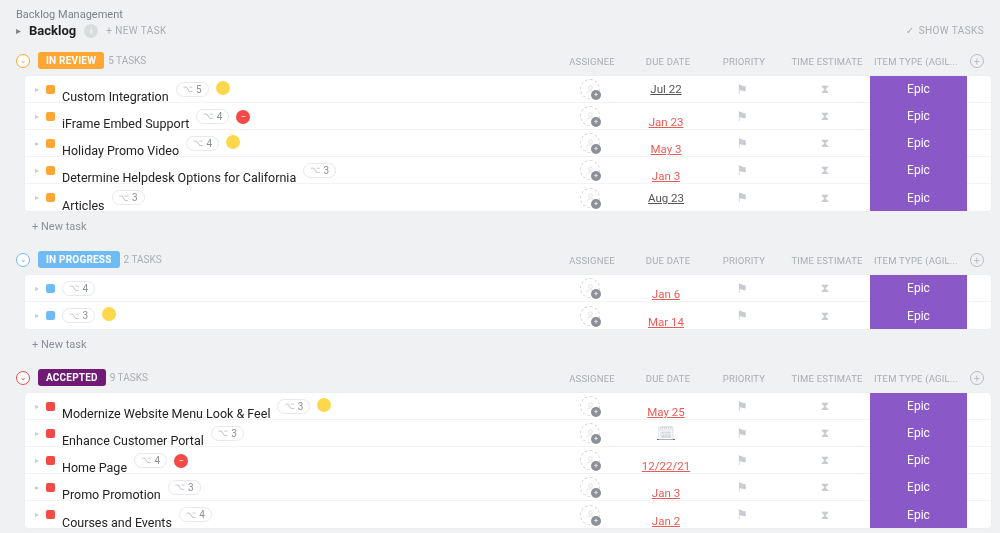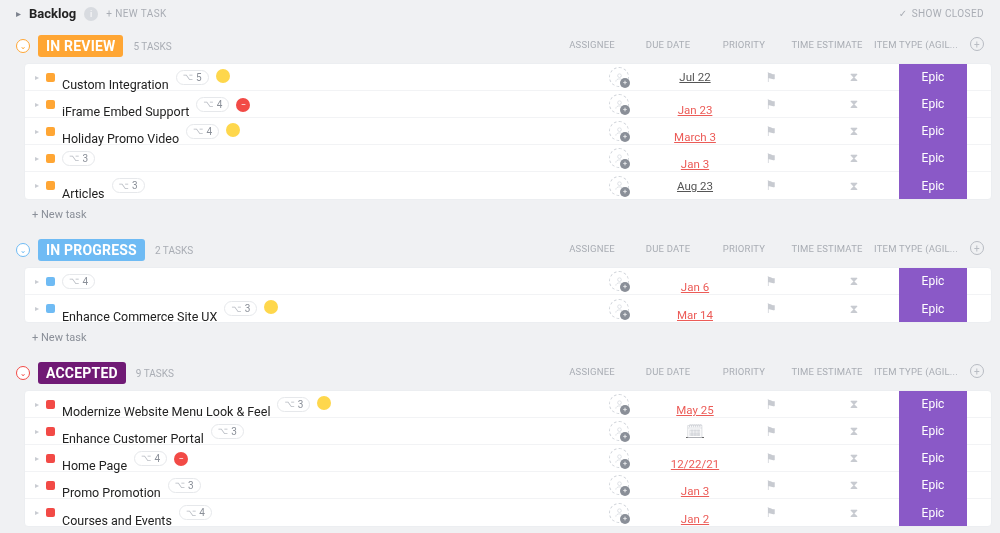--- a/index.html
+++ b/index.html
@@ -36,22 +36,22 @@
   }
   .collapse-circle {
     width: 14px; height: 14px; border-radius: 50%;
     border: 1.5px solid #c8cbd1; display:flex; align-items:center; justify-content:center;
     font-size: 8px; color: #c8cbd1; margin-right: 8px; background:#fff;
   }
   .collapse-circle.orange { border-color:#ffa634; color:#ffa634; }
   .collapse-circle.blue { border-color:#6fbbf4; color:#6fbbf4; }
   .collapse-circle.red { border-color:#f24a46; color:#f24a46; }
   .status-pill {
-    font-size: 14px; font-weight:700; color: #fff; padding: 3px 8px;
-    border-radius: 3px; letter-spacing: 0.2px; margin-right: 10px;
+    font-size: 10px; font-weight:700; color: #fff; padding: 3px 8px;
+    border-radius: 3px; letter-spacing: 0.2px; margin-right: 4px;
   }
   .pill-orange { background:#ffa634; }
   .pill-blue { background:#6fbbf4; }
   .pill-red { background:#701a75; }
   .task-count { font-size: 10px; color: #a9adb4; }
   .col-headers {
     position:absolute; right: 8px; top: 6px;
     display:flex; align-items:center; font-size:9.5px; color:#a9adb4; letter-spacing:0.2px;
   }
   .col { text-align:center; }
@@ -90,21 +90,21 @@
     font-size:9px; color:#fff;
   }
   .tag-yellow { background:#fed74c; }
   .tag-red { background:#f24a46; }
   .row-cols { display:flex; align-items:center; }
   .cell { text-align:center; font-size:12px; color:#555; }
   .cell.assignee { width:76px; }
   .cell.due { width:76px; font-size:11.5px;text-decoration:underline; }
   .cell.priority { width:76px; }
   .cell.time { width:90px; }
-  .cell.item { width:68px; }
+  .cell.item { width:97px; }
   .cell.plus { width:24px; }
   .due-red { color:#ec5b57;margin-top:12px; }
   .avatar-ghost {
     width:20px; height:20px; border-radius:50%;
     border:1px dashed #cfd3d9; display:inline-flex; align-items:center; justify-content:center; position:relative;
   }
   .avatar-ghost svg { width:11px; height:11px; stroke:#cfd3d9; fill:none; stroke-width:1.4;}
   .avatar-plus {
     position:absolute; right:-2px; bottom:-2px; width:10px; height:10px;
     border-radius:50%; background:#8a8f98; color:#fff; font-size:8px; line-height:10px;
@@ -112,30 +112,31 @@
   .flag { color:#c8cbd1; font-size:13px; }
   .hourglass { color:#c8cbd1; font-size:12px; }
   .epic-cell { background:#8a59c7; color:#fff; height:27px; display:flex; align-items:center; justify-content:center; font-size:12px; }
   .cal-icon { color:#c8cbd1; font-size:14px; }
   .new-task-bottom { font-size:11px; color:#8a8f98; padding:8px 0 0 24px; }
 </style>
 </head>
 <body>
 
 <div class="page">
+  <div class="breadcrumb">Backlog Management</div>
   <div class="header-row">
     <div class="header-left">
       <span class="chev">▸</span>
       <span class="title">Backlog</span>
       <span class="info-dot">i</span>
       <span class="new-task-top">+ NEW TASK</span>
     </div>
     <div class="show-closed">
       <span>✓</span>
-      <span>SHOW CLOSED</span>
+      <span>SHOW TASKS</span>
     </div>
   </div>
 
   <div id="groups-container">
   <div class="group">
     <div class="group-header">
       <span class="collapse-circle orange">⌄</span>
       <span class="status-pill pill-orange">IN REVIEW</span>
       <span class="task-count">5 TASKS</span>
       <div class="col-headers-slot"></div>
@@ -226,34 +227,35 @@
     <div class="row-cols">
       <div class="cell assignee">
         <span class="avatar-ghost">
           <svg viewBox="0 0 24 24">
                     <circle cx="12" cy="8" r="4"></circle>
                     <path d="M4 21c0-4 4-6 8-6s8 2 8 6"></path>
                   </svg>
           <span class="avatar-plus">+</span>
         </span>
       </div>
-      <div class="cell due due-red">March 3</div>
+      <div class="cell due due-red">May 3</div>
       <div class="cell priority"><span class="flag">⚑</span></div>
       <div class="cell time"><span class="hourglass">⧗</span></div>
       <div class="cell item">
                 <div class="epic-cell">Epic</div>
               </div>
       <div class="cell plus"></div>
     </div>
   </div>
 
   <div class="task-row">
     <div class="row-left">
       <span class="drag-caret">▸</span>
       <span class="status-sq sq-orange"></span>
+      <span class="task-name">Determine Helpdesk Options for California</span>
       <span class="subtask-chip">
         <span class="branch-icon">⌥</span>
         <span class="sub-num">3</span>
       </span>
       <span class="tag-slot"></span>
     </div>
     <div class="row-cols">
       <div class="cell assignee">
         <span class="avatar-ghost">
           <svg viewBox="0 0 24 24">
@@ -351,21 +353,20 @@
                 <div class="epic-cell">Epic</div>
               </div>
       <div class="cell plus"></div>
     </div>
   </div>
 
   <div class="task-row">
     <div class="row-left">
       <span class="drag-caret">▸</span>
       <span class="status-sq sq-blue"></span>
-      <span class="task-name">Enhance Commerce Site UX</span>
       <span class="subtask-chip">
         <span class="branch-icon">⌥</span>
         <span class="sub-num">3</span>
       </span>
       <span class="tag-slot"><span class="tag-circle tag-yellow"></span></span>
     </div>
     <div class="row-cols">
       <div class="cell assignee">
         <span class="avatar-ghost">
           <svg viewBox="0 0 24 24">

